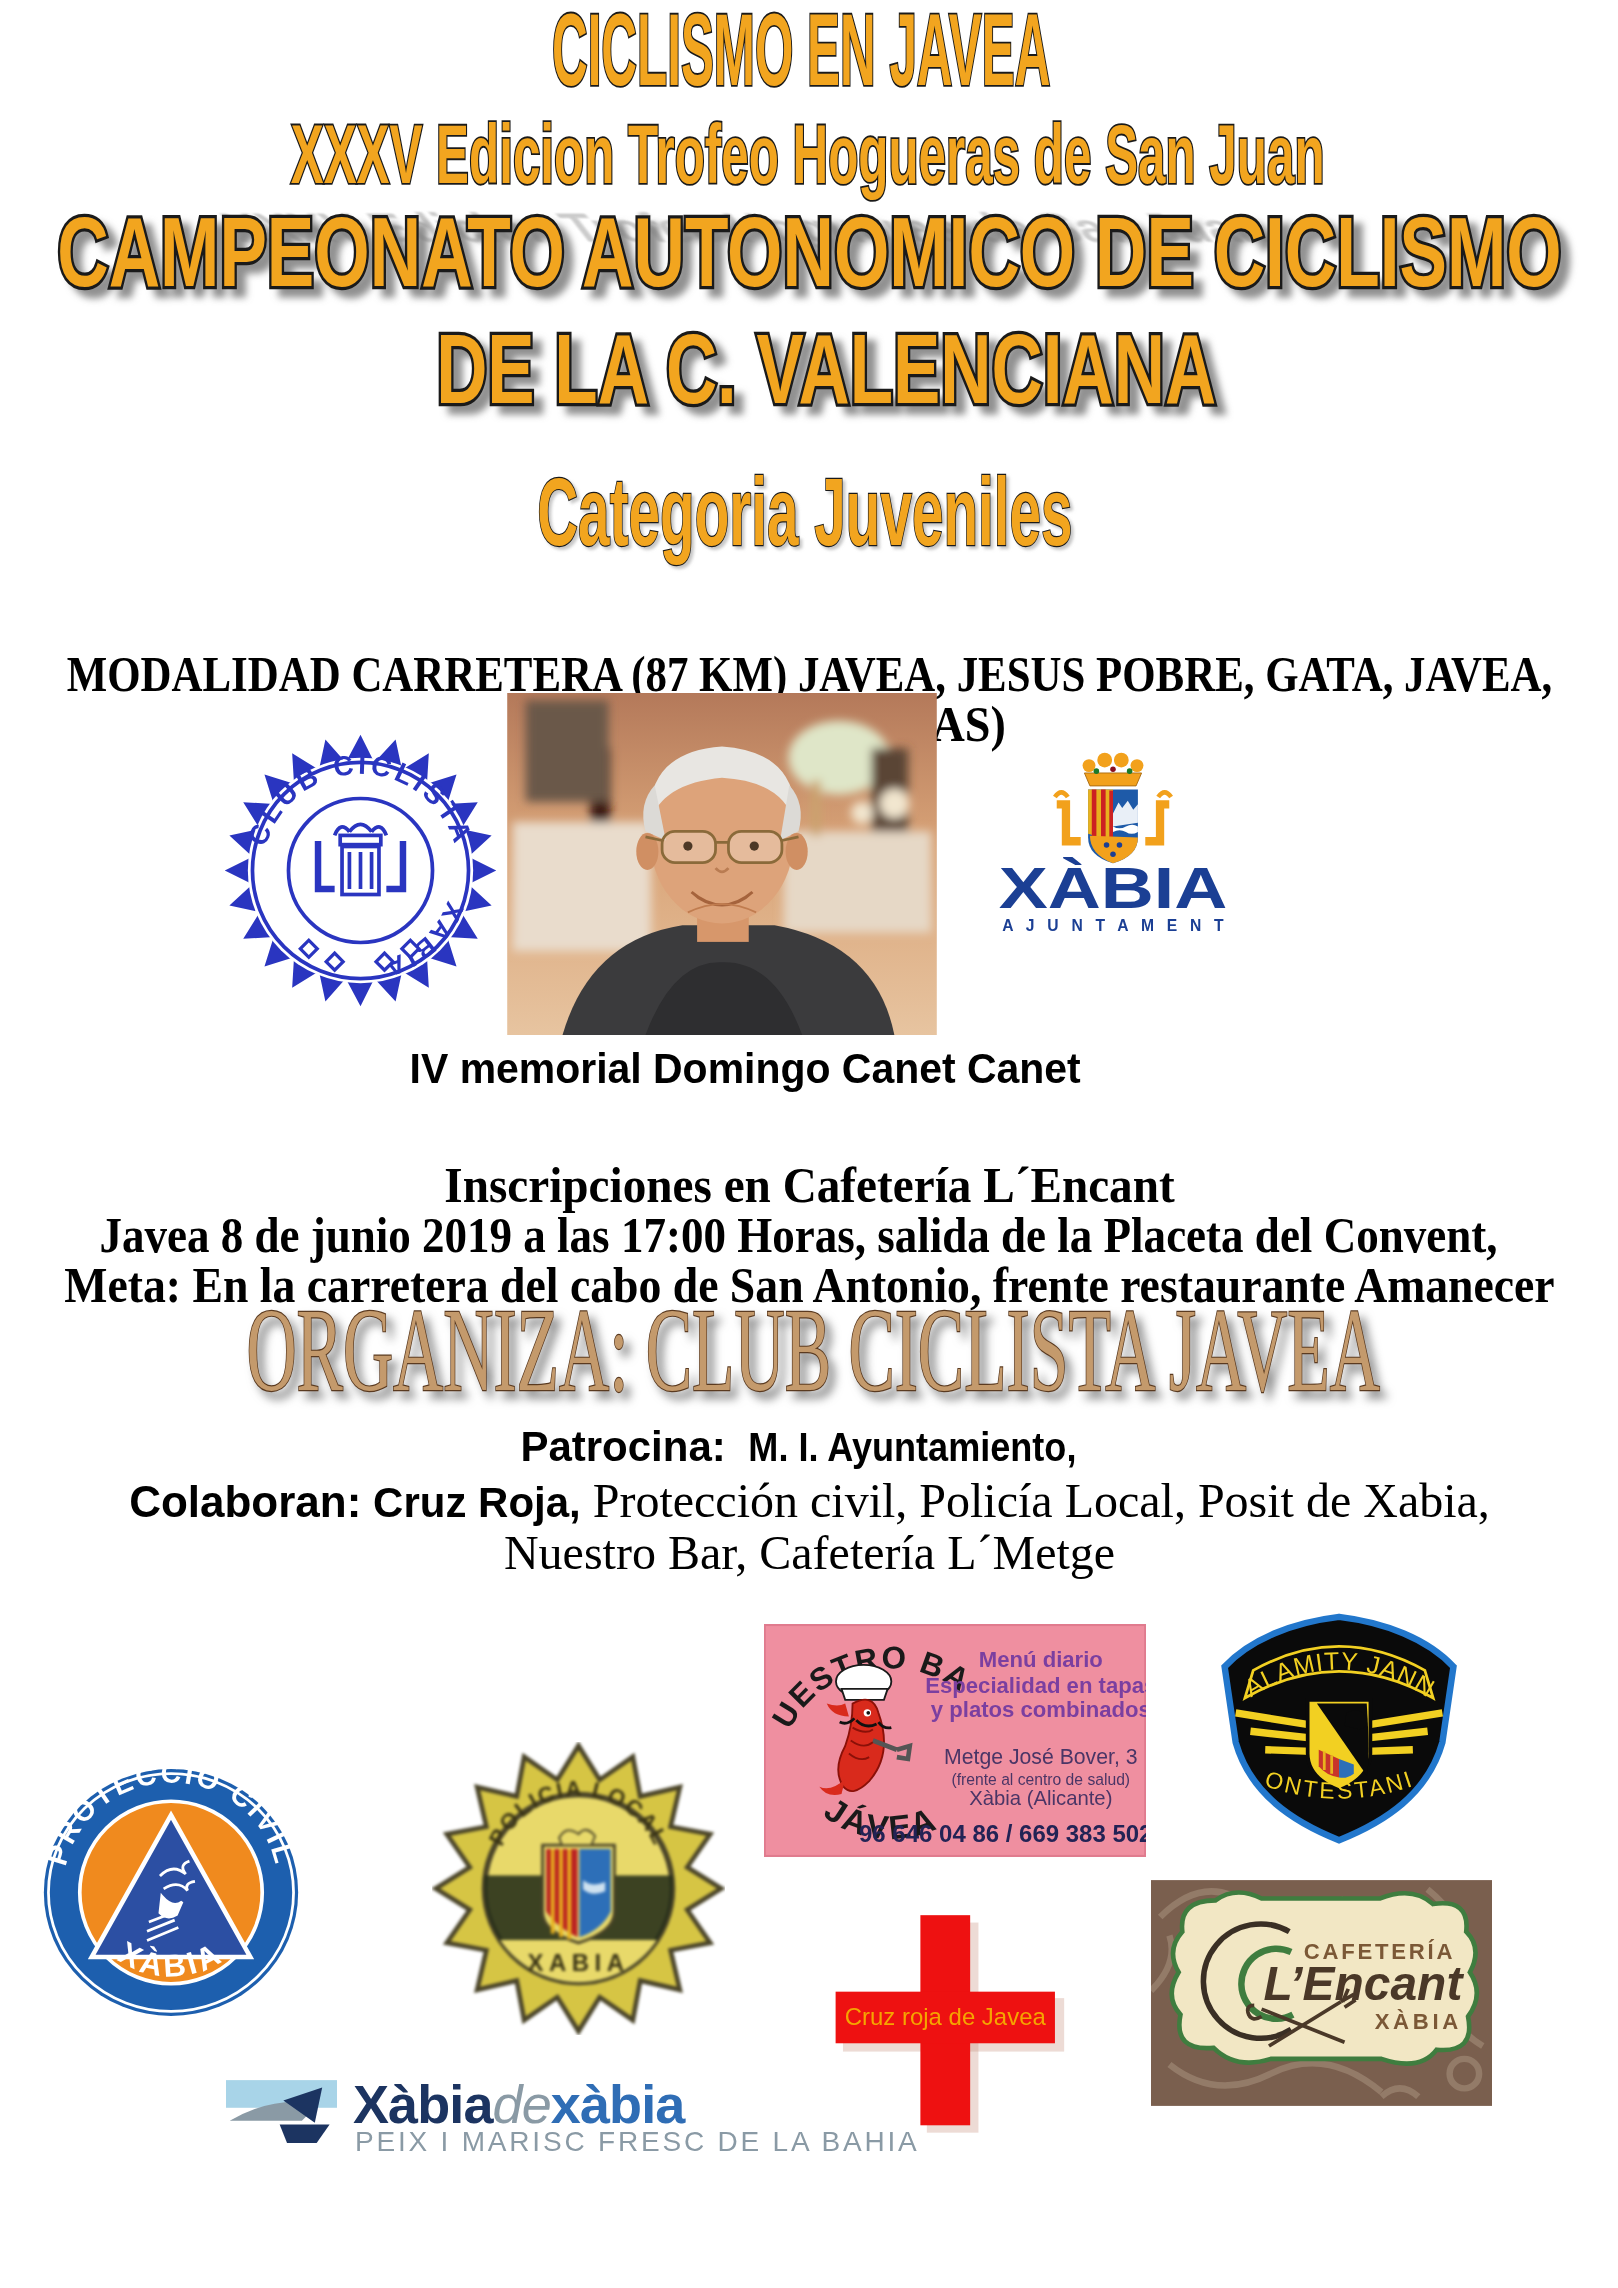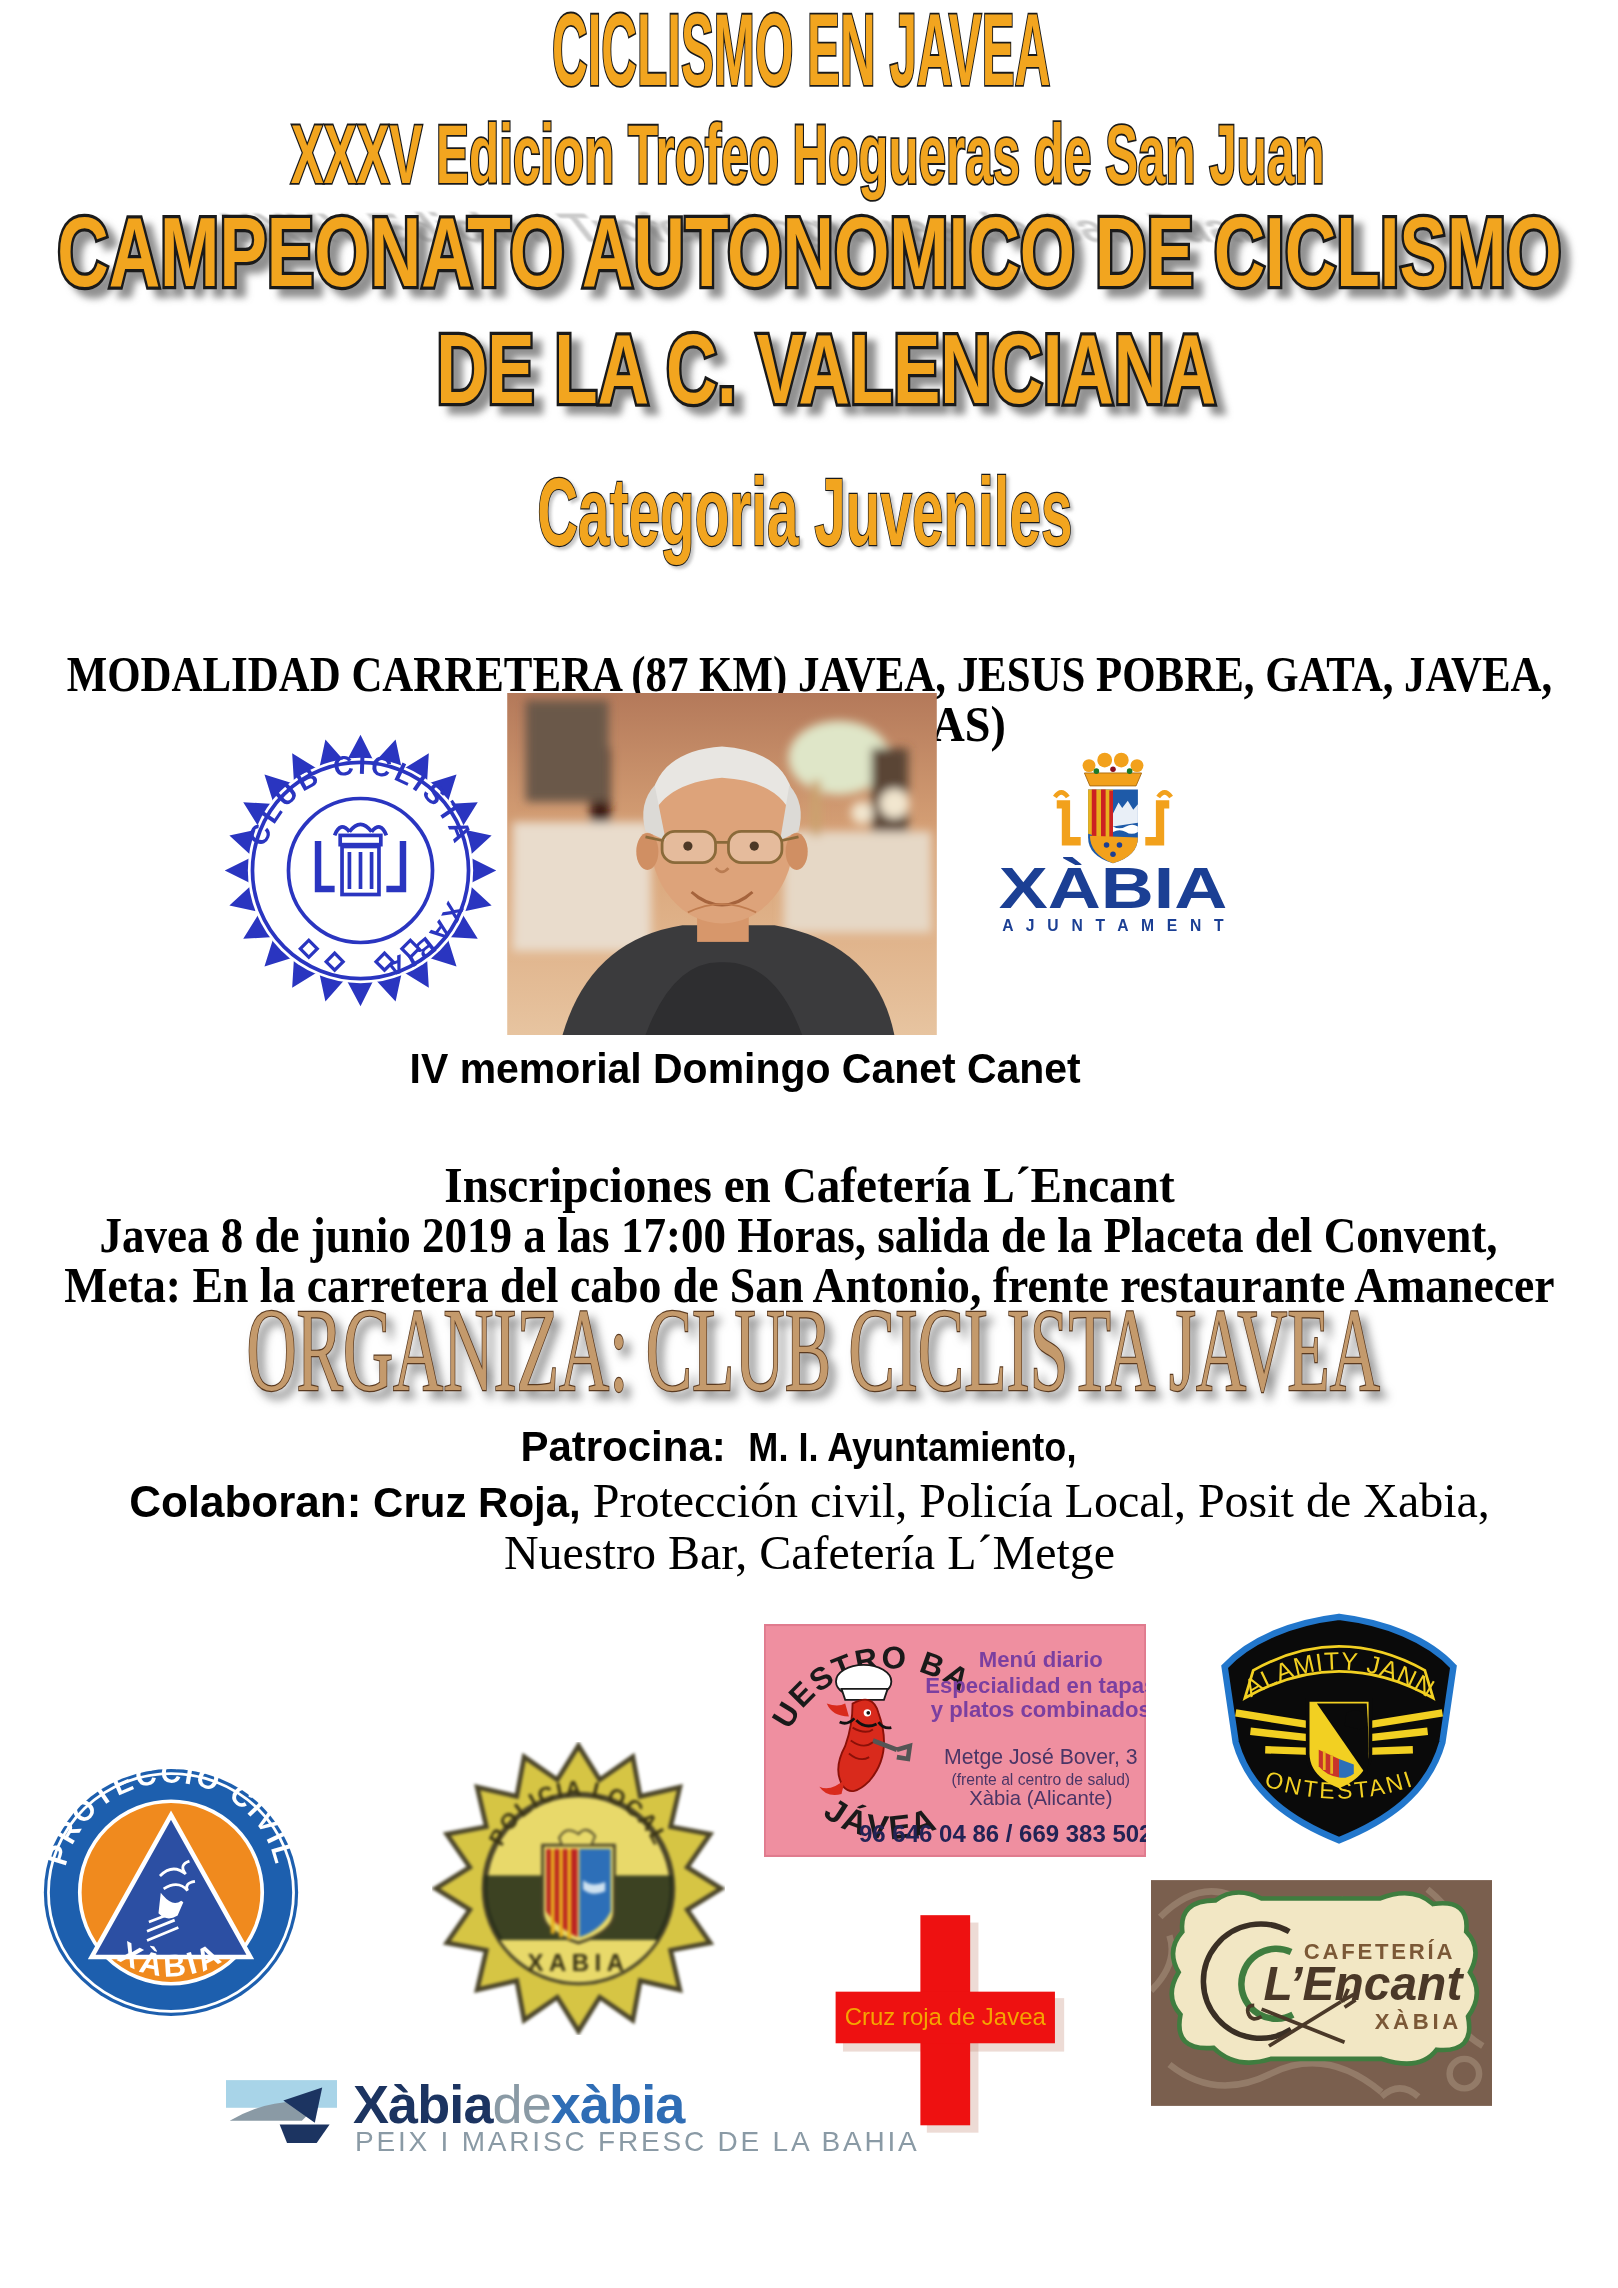--- a/index.html
+++ b/index.html
@@ -323,19 +323,19 @@
 
   <div class="abs" style="left:226px;top:2078px;width:503px;height:83px;">
     <svg class="abs" style="left:0;top:1.8px;" width="111" height="65" viewBox="0 0 120 70">
       <rect x="0" y="0" width="120" height="30" fill="#A8D4E8"></rect>
       <rect x="0" y="30" width="120" height="40" fill="#ffffff"></rect>
       <path d="M4,44 Q52,16 100,26 L82,44 Z" fill="#8A9AA5"></path>
       <path d="M62,22 L104,8 L96,46 Z" fill="#1C3461"></path>
       <path d="M58,48 L112,48 L98,68 L66,68 Z" fill="#1C3461"></path>
     </svg>
     <div class="abs" style="left:127px;top:-5.5px;white-space:nowrap;font-weight:bold;font-size:54px;letter-spacing:-0.9px;">
-      <span style="color:#1C3461;">Xàbia</span><span style="color:#8A9AA5;font-weight:normal;">de</span><span style="color:#2F6DB5;">xàbia</span>
+      <span style="color:#1C3461;">Xàbia</span><span style="color:#8A9AA5;font-weight:normal;font-style:italic;">de</span><span style="color:#2F6DB5;">xàbia</span>
     </div>
     <div class="abs" style="left:129px;top:48px;font-size:28px;letter-spacing:2.8px;color:#8A9AA5;white-space:nowrap;">PEIX I MARISC FRESC DE LA BAHIA</div>
   </div>
 
 </div>
 
 
 </body></html>

